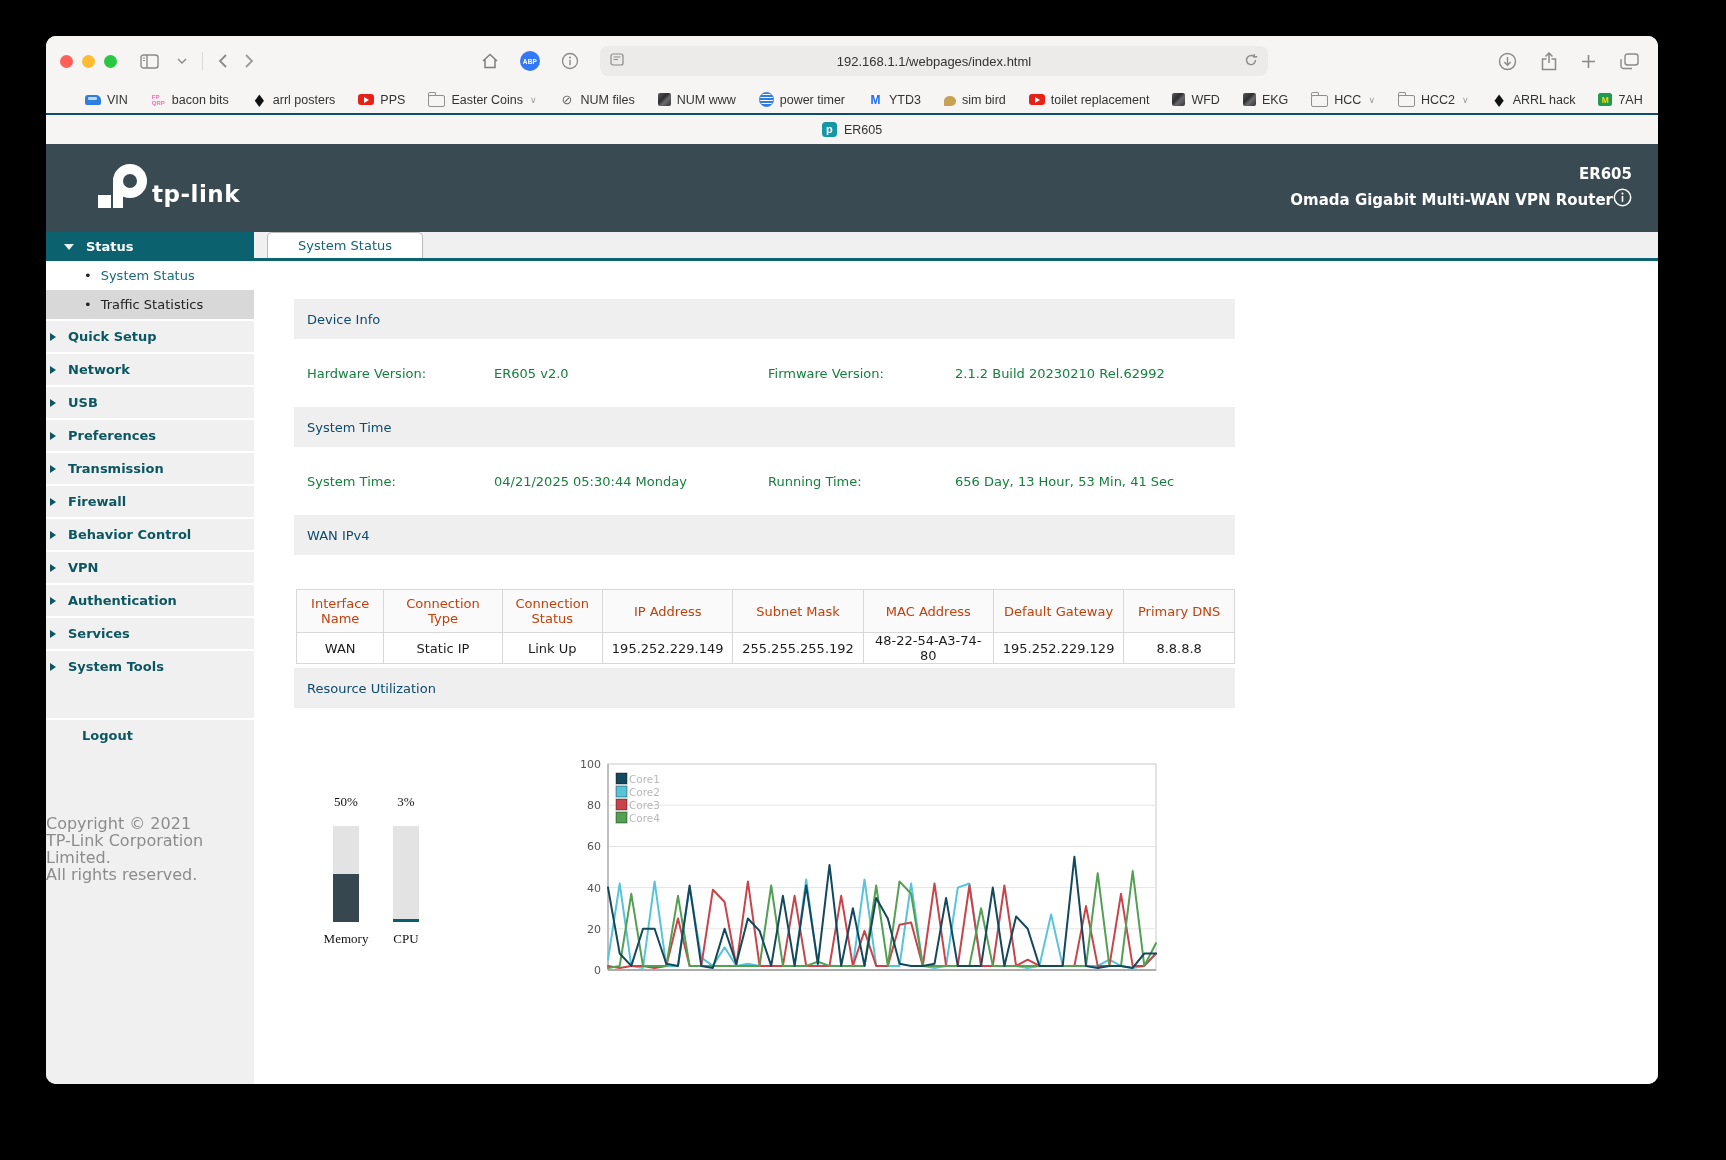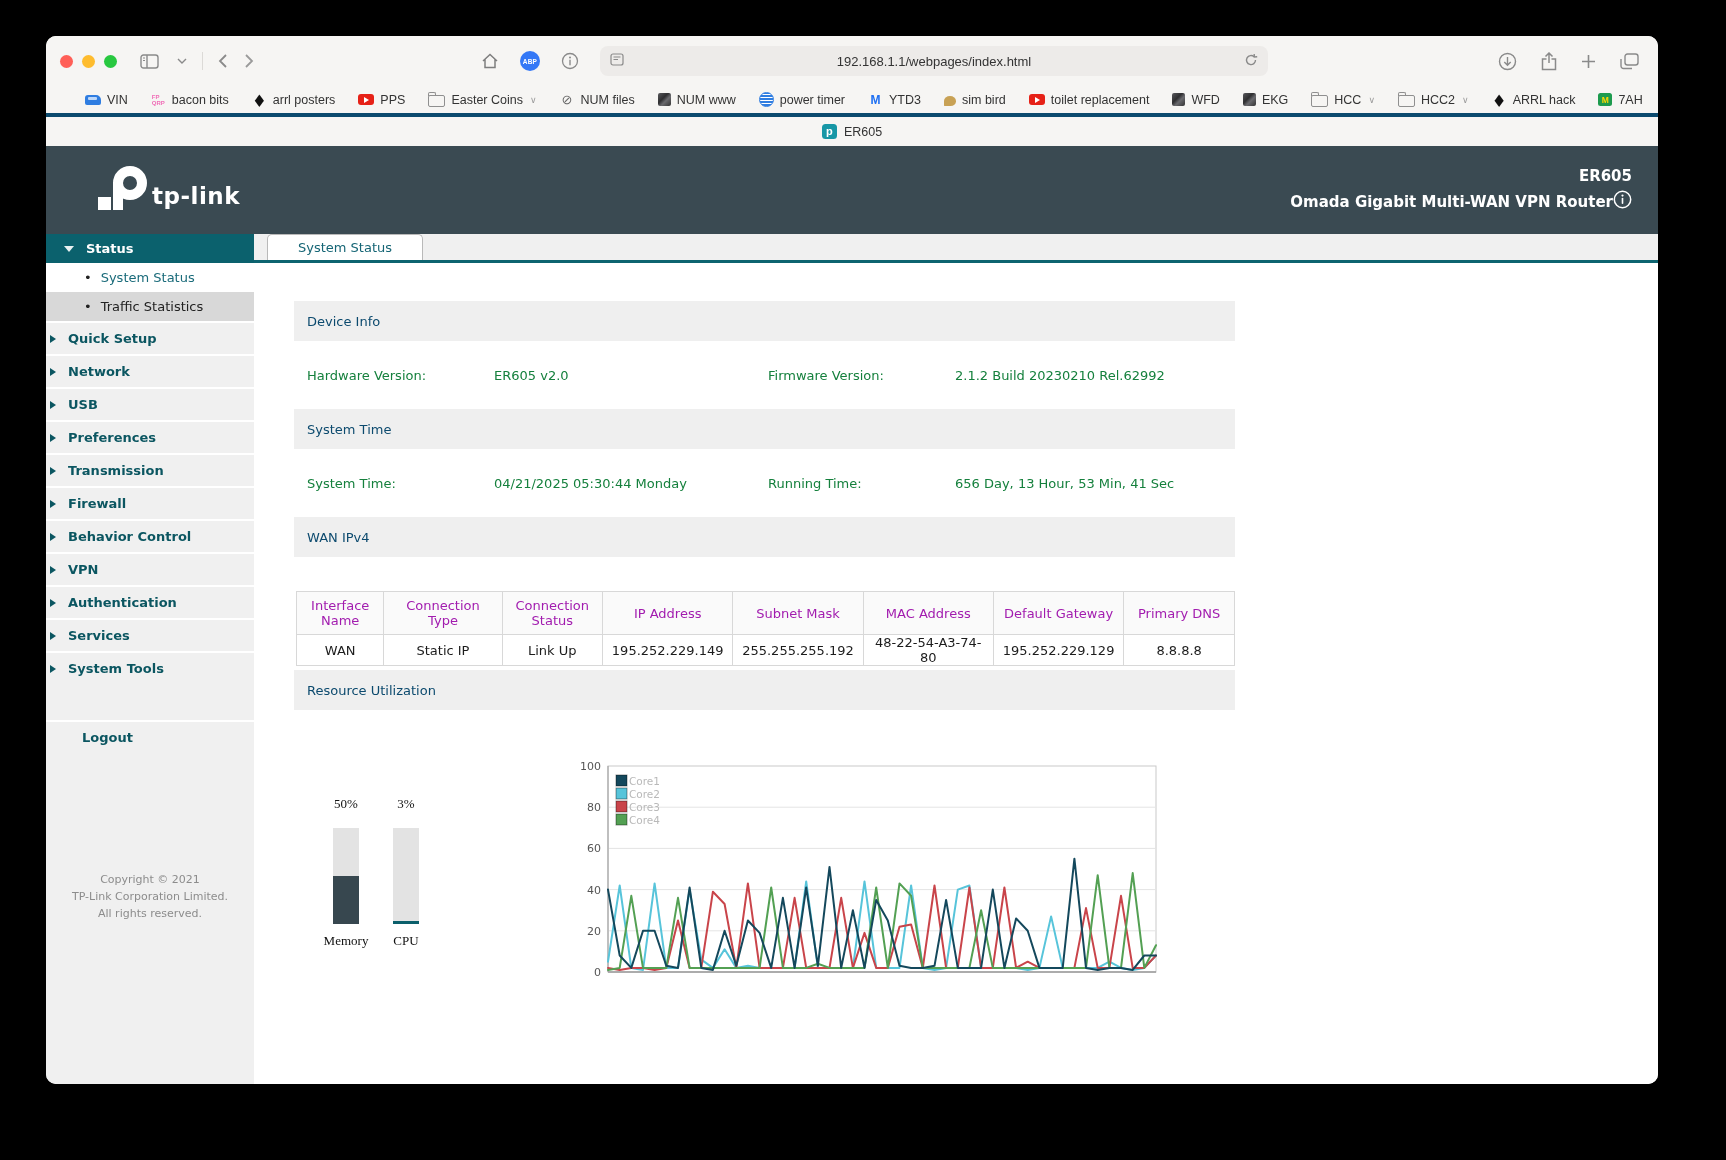--- a/index.html
+++ b/index.html
@@ -17,21 +17,21 @@
   .tbtn svg{display:block;}
   .chrome-sep{width:1px;height:18px;background:#dcdad7;margin:0 2px;}
   .toolbar-center{flex:1;display:flex;align-items:center;justify-content:center;gap:16px;}
   .abp{width:20px;height:20px;border-radius:50%;background:#3478f6;color:#fff;font-size:6.5px;font-weight:bold;
        display:flex;align-items:center;justify-content:center;letter-spacing:.2px;}
   .urlfield{width:648px;height:30px;background:#edebe9;border-radius:8px;display:flex;align-items:center;
             padding:0 10px;color:#333;font-size:13px;}
   .urlfield .url{flex:1;text-align:center;}
   .toolbar-right{display:flex;align-items:center;gap:14px;margin-left:8px;}
   .favbar{height:27px;background:#f6f5f3;display:flex;align-items:center;padding:0 16px;gap:23px;
-          font-size:12.5px;color:#333;border-bottom:4px solid #0c4a6e;flex:0 0 auto;white-space:nowrap;overflow:hidden;}
+          font-size:12.5px;color:#333;border-bottom:2px solid #0c4a6e;flex:0 0 auto;white-space:nowrap;overflow:hidden;}
   .fav-item{display:flex;align-items:center;gap:6px;}
   .fav-icon{display:inline-flex;align-items:center;justify-content:center;width:15px;height:14px;flex:0 0 auto;}
   .fav-chevron{color:#9a9a9a;font-size:9px;margin-left:1px;}
   .grid-icon{width:14px;height:11px;background-image:radial-gradient(#9a9a9a 1.1px,transparent 1.2px);
              background-size:4.5px 4px;}
   .icon-car{width:16px;height:10px;background:#2f7de1;border-radius:3px 5px 2px 2px;position:relative;}
   .icon-car::before{content:"";position:absolute;left:3px;top:2px;width:9px;height:3px;background:#bcd7fa;border-radius:1px;}
   .icon-fp-qrp{color:#f06eb7;font-size:6px;font-weight:bold;line-height:6px;white-space:pre;text-align:left;}
   .icon-diamond{color:#111;font-size:12px;transform:scaleY(1.35);}
   .icon-youtube{width:16px;height:11px;background:#e62117;border-radius:3px;position:relative;}
@@ -64,35 +64,35 @@
   
   .sidebar{width:208px;background:#f0f0f0;flex:0 0 auto;display:flex;flex-direction:column;font-size:13px;}
   .side-active{height:29px;background:#0b616d;color:#fff;font-weight:bold;display:flex;align-items:center;gap:12px;padding-left:18px;}
   .tri-down{width:0;height:0;border-top:6px solid #e9f2f3;border-left:5px solid transparent;border-right:5px solid transparent;}
   .tri-right{width:0;height:0;border-left:6px solid #0b5661;border-top:4.5px solid transparent;border-bottom:4.5px solid transparent;}
   .side-sub{height:29px;display:flex;align-items:center;gap:9px;padding-left:38px;color:#1a6b7a;background:#fff;}
   .side-sub.dim{background:#d8d8d8;color:#222;}
   .side-sub .bullet{color:#222;font-size:13px;}
   .side-item{height:31px;display:flex;align-items:center;gap:12px;padding-left:4px;color:#0b5661;font-weight:bold;border-top:2px solid #fff;}
   .side-logout{height:31px;display:flex;align-items:center;padding-left:36px;color:#0b5661;font-weight:bold;border-top:2px solid #fff;margin-top:36px;}
-  .side-copy{margin-top:118px;text-align:center;color:#8c8c8c;font-size:11px;line-height:17px;}
+  .side-copy{margin-top:64px;text-align:left;color:#8c8c8c;font-size:16px;line-height:17px;}
   
   .main{flex:1;background:#fff;min-width:0;display:flex;flex-direction:column;}
   .tabstrip{height:26px;background:#f0f0f0;border-bottom:3px solid #0d6470;display:flex;align-items:flex-end;flex:0 0 auto;}
   .tab-active{height:25px;background:#fff;border:1px solid #b9b9b9;border-bottom:none;border-radius:5px 5px 0 0;
               margin-left:13px;padding:0 30px;display:flex;align-items:center;color:#156575;font-size:13px;}
   .content{padding:38px 0 0 40px;width:941px;}
   .band{height:40px;background:#efefef;display:flex;align-items:center;padding-left:13px;
         color:#0c4a6e;font-size:13px;box-sizing:border-box;}
   .kvrow{position:relative;height:68px;font-size:13px;color:#15803d;}
   .kvrow span{position:absolute;top:50%;transform:translateY(-50%);white-space:nowrap;}
   .kv-l1{left:13px;} .kv-v1{left:200px;} .kv-l2{left:474px;} .kv-v2{left:661px;}
   
   .wan-table{border-collapse:collapse;margin:34px 0 0 2px;font-size:13px;}
-  .wan-table th{border:1px solid #d8d8d8;background:#fafafa;color:#a21caf;font-weight:normal;
+  .wan-table th{border:1px solid #d8d8d8;background:#fafafa;color:#c2410c;font-weight:normal;
                 padding:4px 6px;height:34px;text-align:center;}
   .wan-table td{border:1px solid #d8d8d8;color:#1c1c1c;text-align:center;height:28px;padding:0 6px;}
   
   .res-row{display:flex;margin-top:46px;}
   .bars{display:flex;margin-left:22px;margin-top:40px;font-family:Liberation Serif, serif;}
   .barcol{width:60px;display:flex;flex-direction:column;align-items:center;}
   .barval{font-size:13px;color:#111;margin-bottom:16px;}
   .bartrack{width:26px;height:96px;background:#e3e3e3;position:relative;}
   .barfill{position:absolute;bottom:0;left:0;width:100%;}
   .barname{font-size:13px;color:#111;margin-top:9px;}

